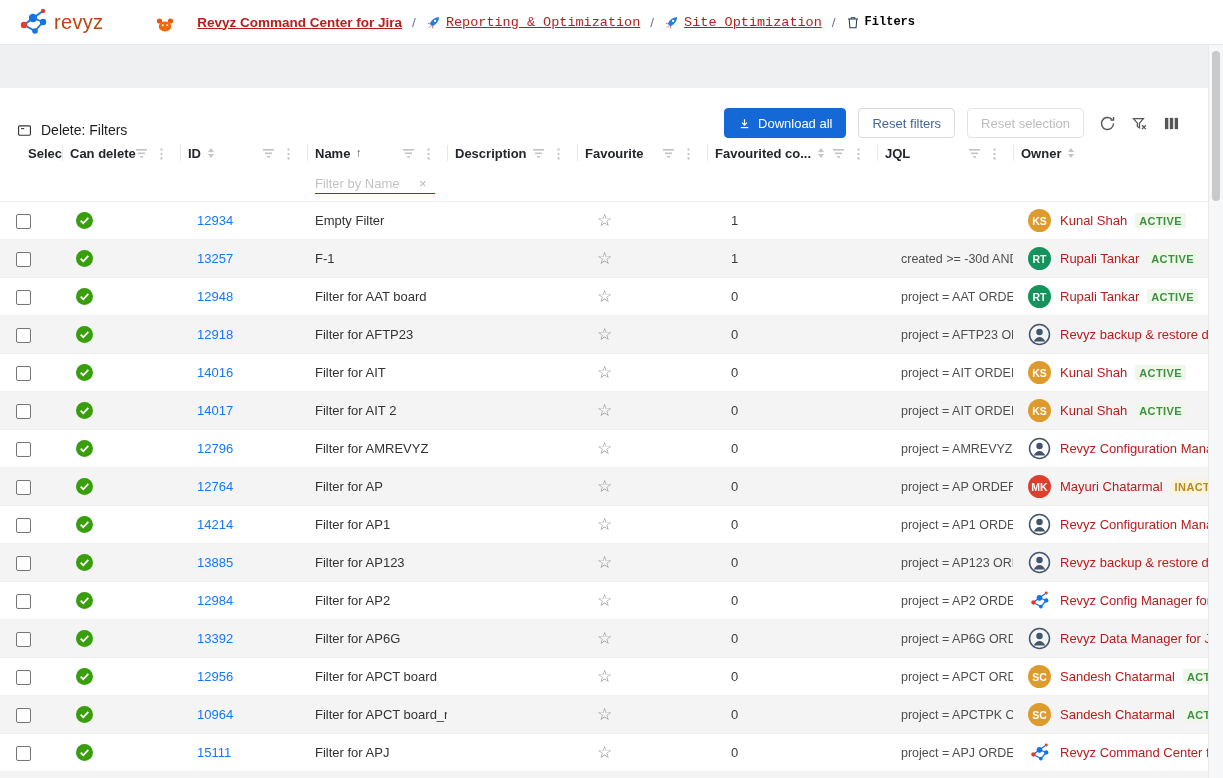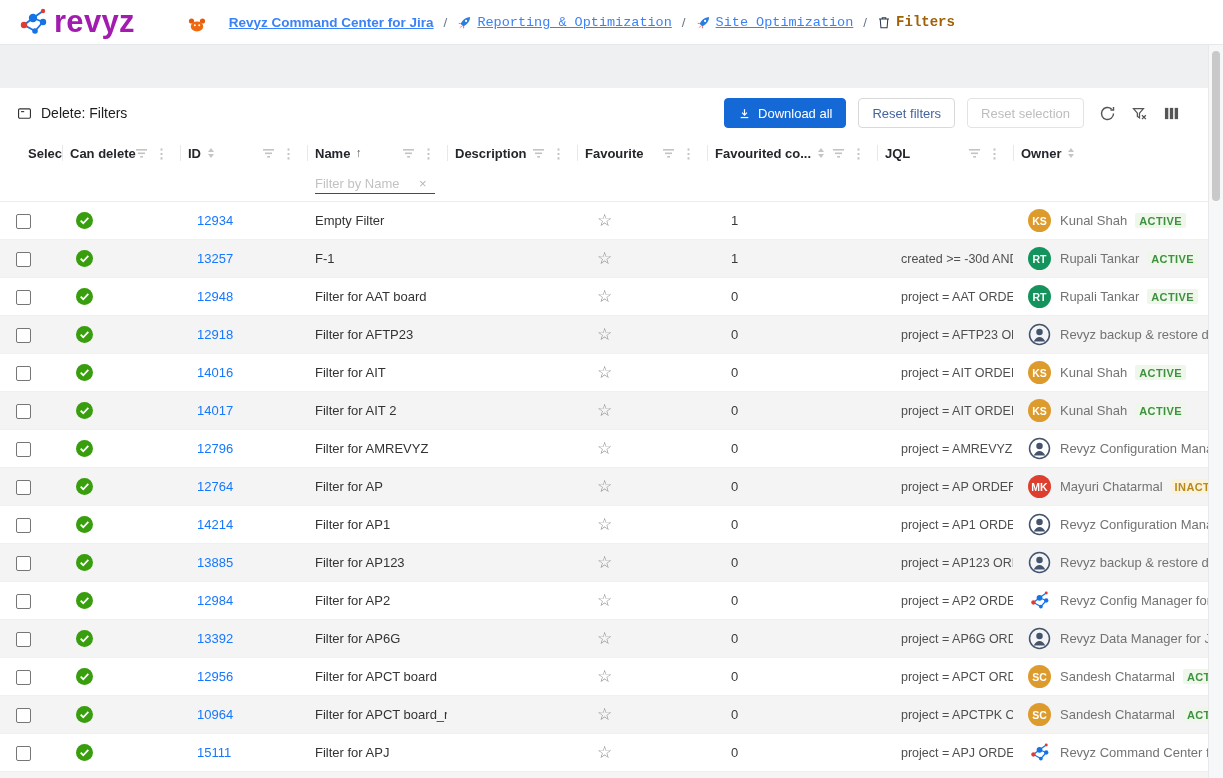--- a/index.html
+++ b/index.html
@@ -2,33 +2,33 @@
 <html><head>
 <meta charset="utf-8">
 <style>
   * { box-sizing: border-box; margin: 0; padding: 0; }
   html,body { width:1223px; height:778px; overflow:hidden; font-family:"Liberation Sans", sans-serif; background:#eef0f1; }
 
   
   .topbar { position:absolute; top:0; left:0; width:1223px; height:45px; background:#fff;
             border-bottom:1px solid #e6e8eb; display:flex; align-items:center; padding:0 16px; z-index:5; }
   .logo { display:flex; align-items:center; gap:4px; }
-  .logo-text { font-size:31px; font-weight:700; color:#a21caf; letter-spacing:.3px; }
+  .logo-text { font-size:20px; font-weight:400; color:#c2410c; letter-spacing:.3px; }
   .mascot { margin-left:52px; margin-top:10px; }
   .breadcrumb { display:flex; align-items:center; gap:8px; margin-left:22px; font-size:13.5px; }
-  .breadcrumb a { color:#3b82f6; text-decoration:underline; cursor:pointer; white-space:nowrap; }
+  .breadcrumb a { color:#b91c1c; text-decoration:underline; cursor:pointer; white-space:nowrap; }
   .breadcrumb a.first { font-weight:600; }
   .crumb { display:flex; align-items:center; gap:5px;font-family:Liberation Mono, monospace; }
   .sep { color:#6b778c; margin:0 2px; }
-  .crumb-current { font-weight:600; color:#a16207; font-size:14px; }
+  .crumb-current { font-weight:600; color:#000000; font-size:12px; }
 
   
   .card { position:absolute; top:88px; left:0; width:1208px; bottom:0; background:#fff; overflow:hidden; }
 
-  .toolbar { height:50px; display:flex; align-items:center; padding:0 26px 0 16px; }
+  .toolbar { height:50px; display:flex; align-items:flex-end; padding:0 26px 0 16px; }
   .tb-left { display:flex; align-items:center; gap:8px; font-size:14px; color:#1d1d1f; }
   .tb-right { margin-left:auto; display:flex; align-items:center; gap:12px; }
   .btn { height:30px; border-radius:4px; font-size:13px; display:inline-flex; align-items:center; gap:7px;
          padding:8px 13px; cursor:pointer; border:1px solid transparent; font-family:inherit; background:#fff; }
   .btn.primary { background:#1569d6; color:#fff; border-color:#1569d6; }
   .btn.ghost { border:1px solid #d9d9d9; color:#44659d; }
   .btn.disabled { color:#bdbdbd; border-color:#e3e3e3; cursor:default; }
   .tool-ico { display:inline-flex; align-items:center; justify-content:center; width:22px; height:22px; cursor:pointer; }
   .tool-ico + .tool-ico { margin-left:-2px; }
 
@@ -66,21 +66,21 @@
   .c-id { padding-left:17px; }
   .idlink { color:#1677ff; cursor:pointer; text-decoration:none; }
   .c-name { padding-left:8px; color:#333; }
   .c-fav { padding-left:20px; }
   .star { font-size:17px; color:#8c8c8c; cursor:pointer; line-height:1; }
   .c-count { padding-left:24px; }
   .c-jql { padding-left:24px; font-size:12.5px; color:#4f4f4f; }
   .c-owner { display:flex; align-items:center; padding-left:15px; }
   .avatar { width:23px; height:23px; border-radius:50%; flex:0 0 auto; display:flex; align-items:center; justify-content:center; }
   .avatar.init { color:#fff; font-size:10.5px; font-weight:700; }
-  .owner-name { margin-left:9px; color:#737373; }
+  .owner-name { margin-left:9px; color:#b91c1c; }
   .status { font-size:11px; font-weight:700; letter-spacing:.4px; padding:1.5px 4px; border-radius:2px; margin-left:8px; }
   .status.active { color:#3f9142; background:#eef7ea; }
   .status.inactive { color:#b9891f; background:#fbf3d9; }
 
   
   .vscroll { position:absolute; top:45px; right:0; width:15px; bottom:0; background:#f6f7f8; border-left:1px solid #e9e9e9; }
   .vthumb { position:absolute; top:6px; left:3px; width:8px; height:150px; background:#c9c9c9; border-radius:4px; }
 </style>
 </head>
 <body>

